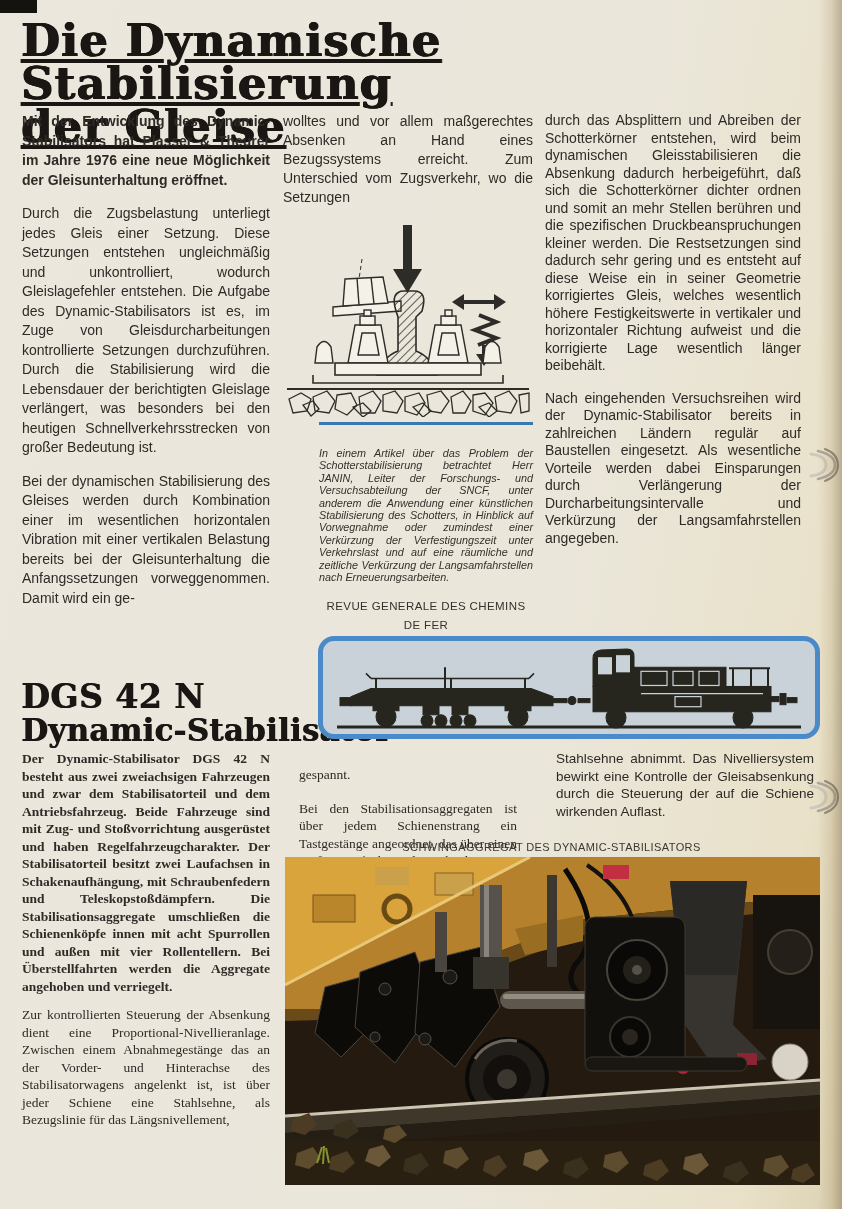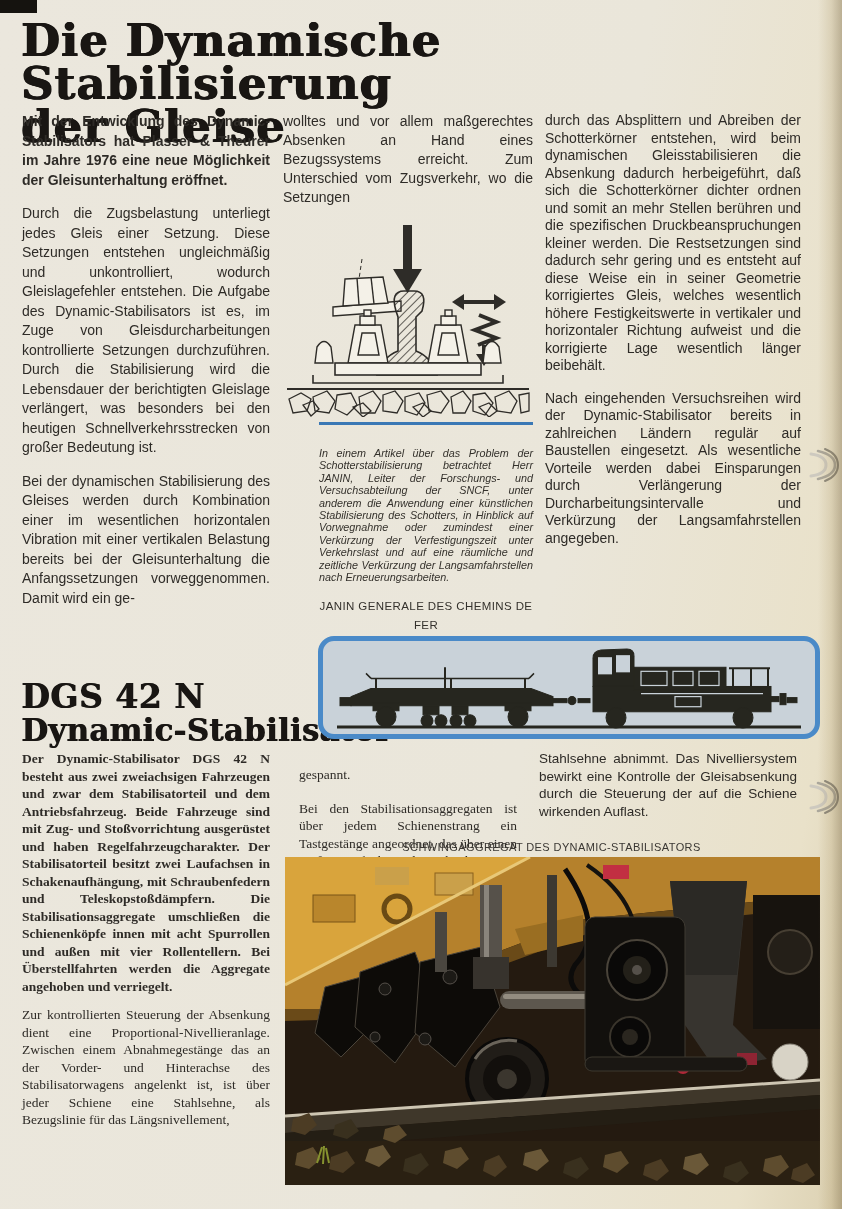--- a/index.html
+++ b/index.html
@@ -12,20 +12,21 @@
     content:""; position:absolute; top:0; right:0; width:24px; height:100%;
     background:linear-gradient(90deg, rgba(150,125,70,0) 0%, rgba(150,125,70,.18) 55%, rgba(110,90,50,.38) 100%);
     pointer-events:none;
   }
   .corner-mark{position:absolute; left:0; top:0; width:37px; height:13px; background:#15130f;}
   .title{
     position:absolute; left:21px; top:20px; margin:0; width:805px;
     font-family:"DejaVu Serif", serif; font-weight:800; color:#191613;
     font-size:45px; line-height:.95; letter-spacing:1px;
     text-shadow:.8px 0 0 currentColor, -.4px 0 0 currentColor;
+    text-decoration:underline;
   }
   .col{position:absolute; text-align:justify;}
   .col p{margin:0 0 14px 0;}
   .a1{font-size:14px; line-height:19.5px;}
   .a2{font-size:13.5px; line-height:17.5px;}
   .lead{font-weight:bold;}
   #col1a{left:22px; top:112px; width:248px;}
   #col2a{left:283px; top:112px; width:250px; line-height:19px;}
   #col3a{left:545px; top:112px; width:256px; line-height:17.5px;}
   #col3a p{margin-bottom:15px;}
@@ -43,21 +44,21 @@
   .dgs-heading .h2{font-size:31px; line-height:1.05; letter-spacing:.2px;}
   .machine-frame{
     position:absolute; left:318px; top:636px; width:502px; height:103px;
     box-sizing:border-box; border:5px solid #4a8ac8; border-radius:16px;
     background:#c9d2d9;
   }
   #col1b{left:22px; top:750px; width:248px;}
   #col1b p{margin-bottom:11px;font-family:Liberation Serif, serif;}
   #col2b{left:283px; top:750px; width:250px;}
   #col2b p{margin:16px;font-family:Liberation Serif, serif;}
-  #col3b{left:539px; top:750px; width:258px;}
+  #col3b{left:556px; top:750px; width:258px;}
   .photo-caption{
     position:absolute; left:283px; top:841px; width:537px;
     text-align:center; font-size:11px; letter-spacing:.4px; color:#3a3733;
   }
   .photo{position:absolute; left:285px; top:857px; width:535px; height:328px; overflow:hidden;}
   .coil{position:absolute; left:806px;}
   #coil-top{top:446px;} #coil-bottom{top:778px;}
   svg{display:block;}
 </style>
 </head>
@@ -147,21 +148,21 @@
           <polygon points="20,184 30,180 36,188 28,195"></polygon>
           <polygon points="70,186 80,182 88,190 80,196"></polygon>
           <polygon points="130,186 140,182 148,190 140,196"></polygon>
           <polygon points="196,186 206,182 214,190 206,196"></polygon>
         </g>
       </svg>
     </div>
 
     <div class="caption-box">
       <p class="caption-italic">In einem Artikel über das Problem der Schotterstabilisierung betrachtet Herr JANIN, Leiter der Forschungs- und Versuchsabteilung der SNCF, unter anderem die Anwendung einer künstlichen Stabilisierung des Schotters, in Hinblick auf Vorwegnahme oder zumindest einer Verkürzung der Verfestigungszeit unter Verkehrslast und auf eine räumliche und zeitliche Verkürzung der Langsamfahrstellen nach Erneuerungsarbeiten.</p>
-      <p class="caption-source">JANIN GENERALE DES CHEMINS DE FER</p>
+      <p class="caption-source">REVUE GENERALE DES CHEMINS DE FER</p>
     </div>
   </div>
 
   <div class="col a1" id="col3a">
     <p>durch das Absplittern und Abreiben der Schotterkörner entstehen, wird beim dynamischen Gleisstabilisieren die Absenkung dadurch herbeigeführt, daß sich die Schotterkörner dichter ordnen und somit an mehr Stellen berühren und die spezifischen Druckbeanspruchungen kleiner werden. Die Restsetzungen sind dadurch sehr gering und es entsteht auf diese Weise ein in seiner Geometrie korrigiertes Gleis, welches wesentlich höhere Festigkeitswerte in vertikaler und horizontaler Richtung aufweist und die korrigierte Lage wesentlich länger beibehält.</p>
     <p>Nach eingehenden Versuchsreihen wird der Dynamic-Stabilisator bereits in zahlreichen Ländern regulär auf Baustellen eingesetzt. Als wesentliche Vorteile werden dabei Einsparungen durch Verlängerung der Durcharbeitungsintervalle und Verkürzung der Langsamfahrstellen angegeben.</p>
   </div>
 
   <h2 class="dgs-heading"><span class="h1">DGS 42 N</span><br><span class="h2">Dynamic-Stabilisator</span></h2>
 

